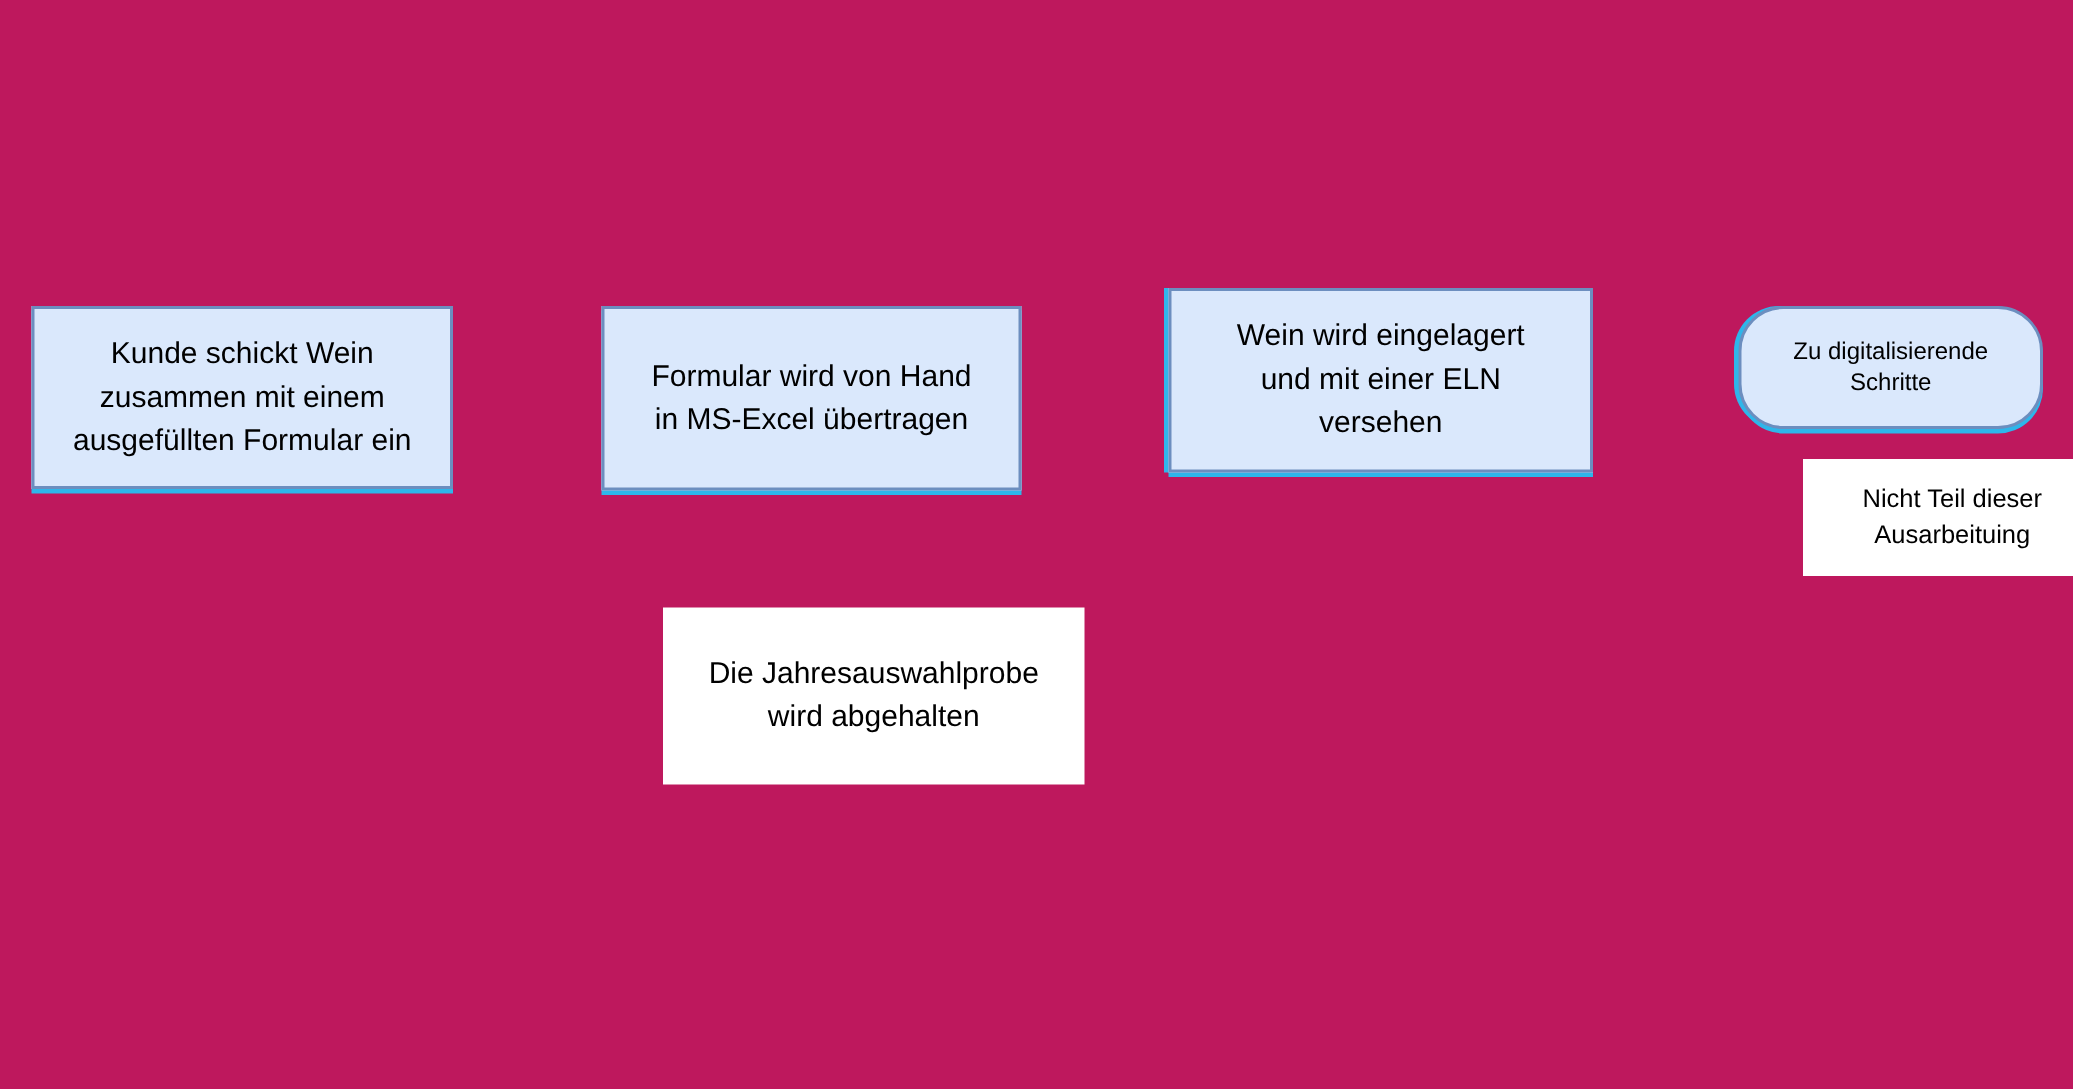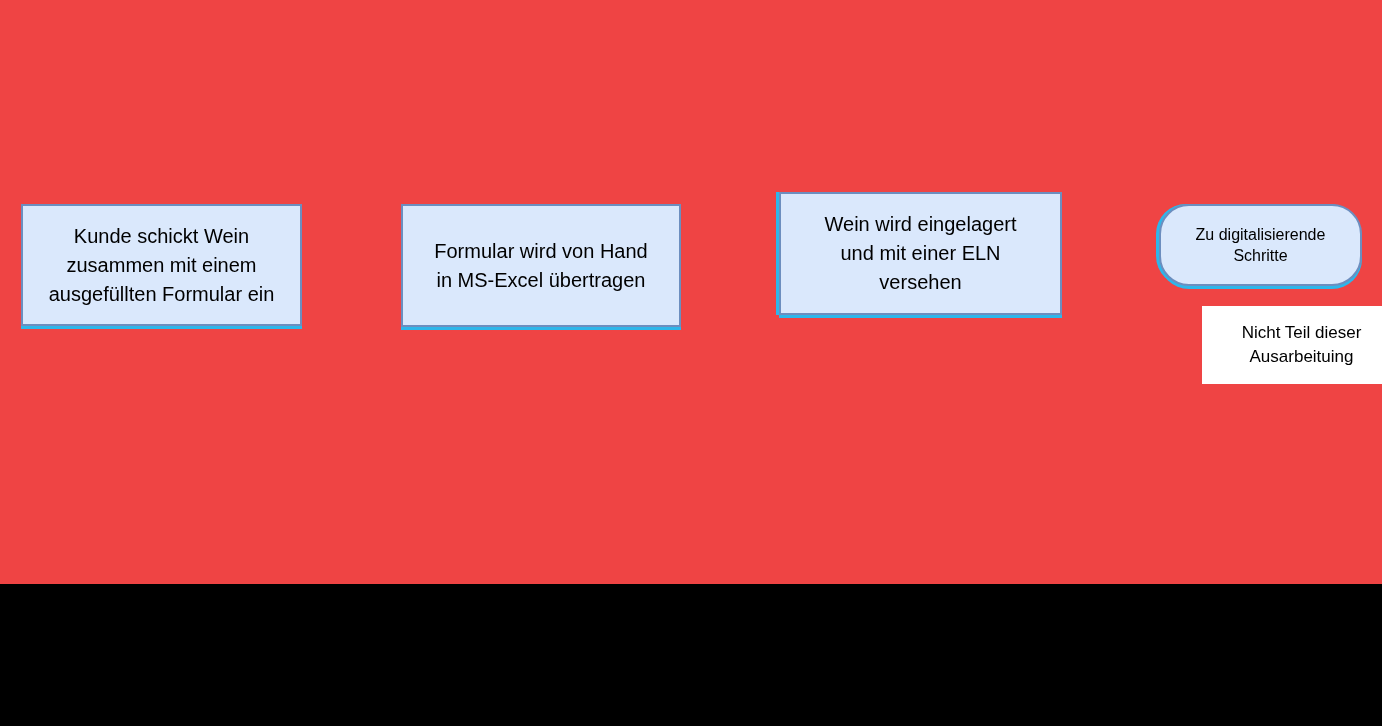--- a/index.html
+++ b/index.html
@@ -4,22 +4,22 @@
 <style>
   html, body { margin: 0; padding: 0; }
   body {
     width: 1382px; height: 726px;
     background: #000000;
     font-family: "Liberation Sans", sans-serif;
     overflow: hidden;
   }
   .canvas {
     position: relative;
-    width: 1382px; height: 584px;
-    background: #ef4444;
+    width: 1382px; height: 726px;
+    background: #be185d;
   }
   .node {
     position: absolute;
     box-sizing: border-box;
     display: flex;
     align-items: center;
     justify-content: center;
     text-align: center;
     color: #000000;
     font-size: 20px;
@@ -76,20 +76,24 @@
 in MS-Excel übertragen</span>
   </div>
 
   <div id="step-store" class="node blue sel-left-bottom">
     <span class="label">Wein wird eingelagert
 und mit einer ELN
 versehen</span>
   </div>
 
 
+  <div id="step-tasting" class="node white">
+    <span class="label">Die Jahresauswahlprobe
+wird abgehalten</span>
+  </div>
 
 
 
   <div id="legend-to-digitize" class="node blue sel-left-bottom">
     <span class="label">Zu digitalisierende
 Schritte</span>
   </div>
 
   <div id="legend-not-covered" class="node white">
     <span class="label">Nicht Teil dieser

